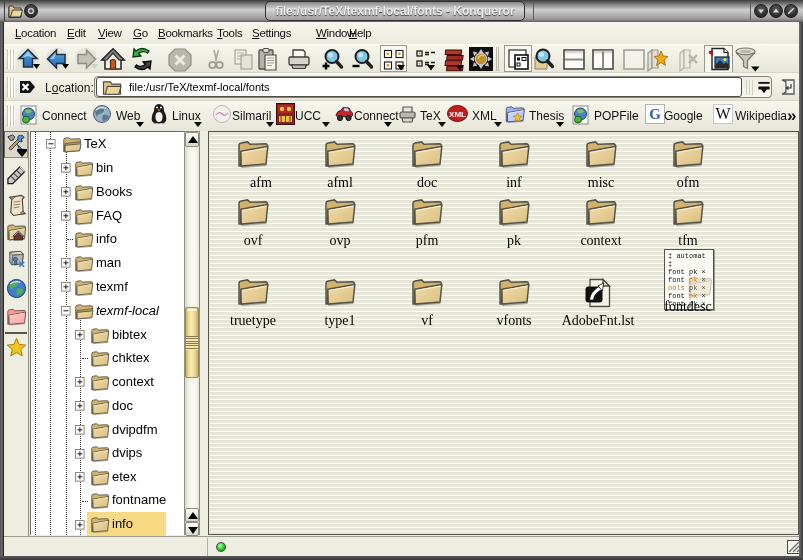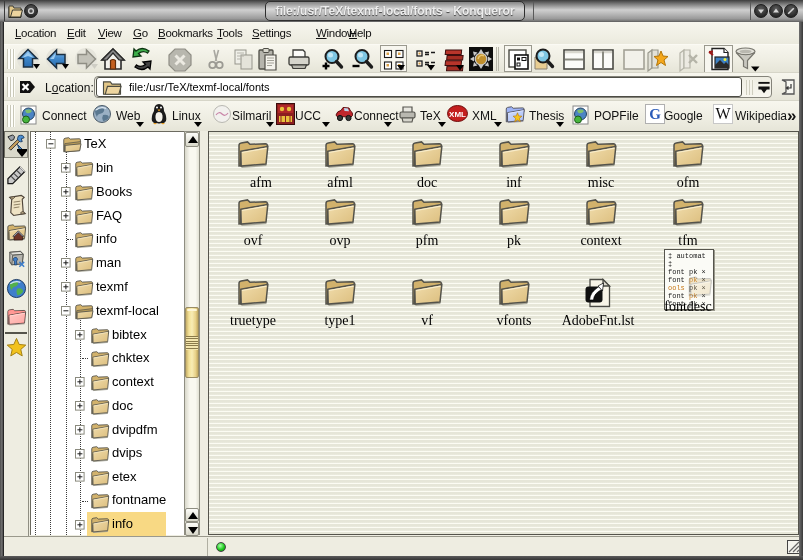--- a/index.html
+++ b/index.html
@@ -36,21 +36,21 @@
 #splitter{left:197px;top:0;width:7px;height:404px;background:#eeede1}
 #iconpanel{left:204px;top:0;width:591px;height:404px;border:1px solid #55544c;background:repeating-linear-gradient(#e6e6d8 0,#e6e6d8 2.4px,#fcfcf3 3px,#fcfcf3 3.6px,#e6e6d8 4px)}
 
 #statusbar{left:4px;top:536px;width:795px;height:20px;background:#eeede1;border-top:1px solid #9a998c;font-size:12px;color:#000}
 
 .vline{width:1px;top:0;bottom:0;background-image:linear-gradient(#3c3c3c 50%,transparent 50%);background-size:1px 2px}
 .tlbl{position:absolute;font-size:13px;color:#000;white-space:nowrap}
 .stub{position:absolute;width:6px;height:0;border-top:1px dotted #3c3c3c}
 .sbtn{left:0;width:14px;background:linear-gradient(#fdfdf9,#d8d7c9);border:1px solid #8f8e82;border-radius:2px}
 .sbtn svg{display:block;margin:0 auto}
-.em{}
+.em{font-style:italic}
 
 .ilabel{position:absolute;font-family:"Liberation Serif",serif;font-size:14px;color:#000;text-align:center;width:86px}
 </style>
 </head>
 <body>
 <svg width="0" height="0" style="position:absolute">
 <defs>
 <linearGradient id="fg" x1="0" y1="0" x2="1" y2="1">
   <stop offset="0" stop-color="#f0dcab"></stop>
         <stop offset="1" stop-color="#dcbe7e"></stop>

